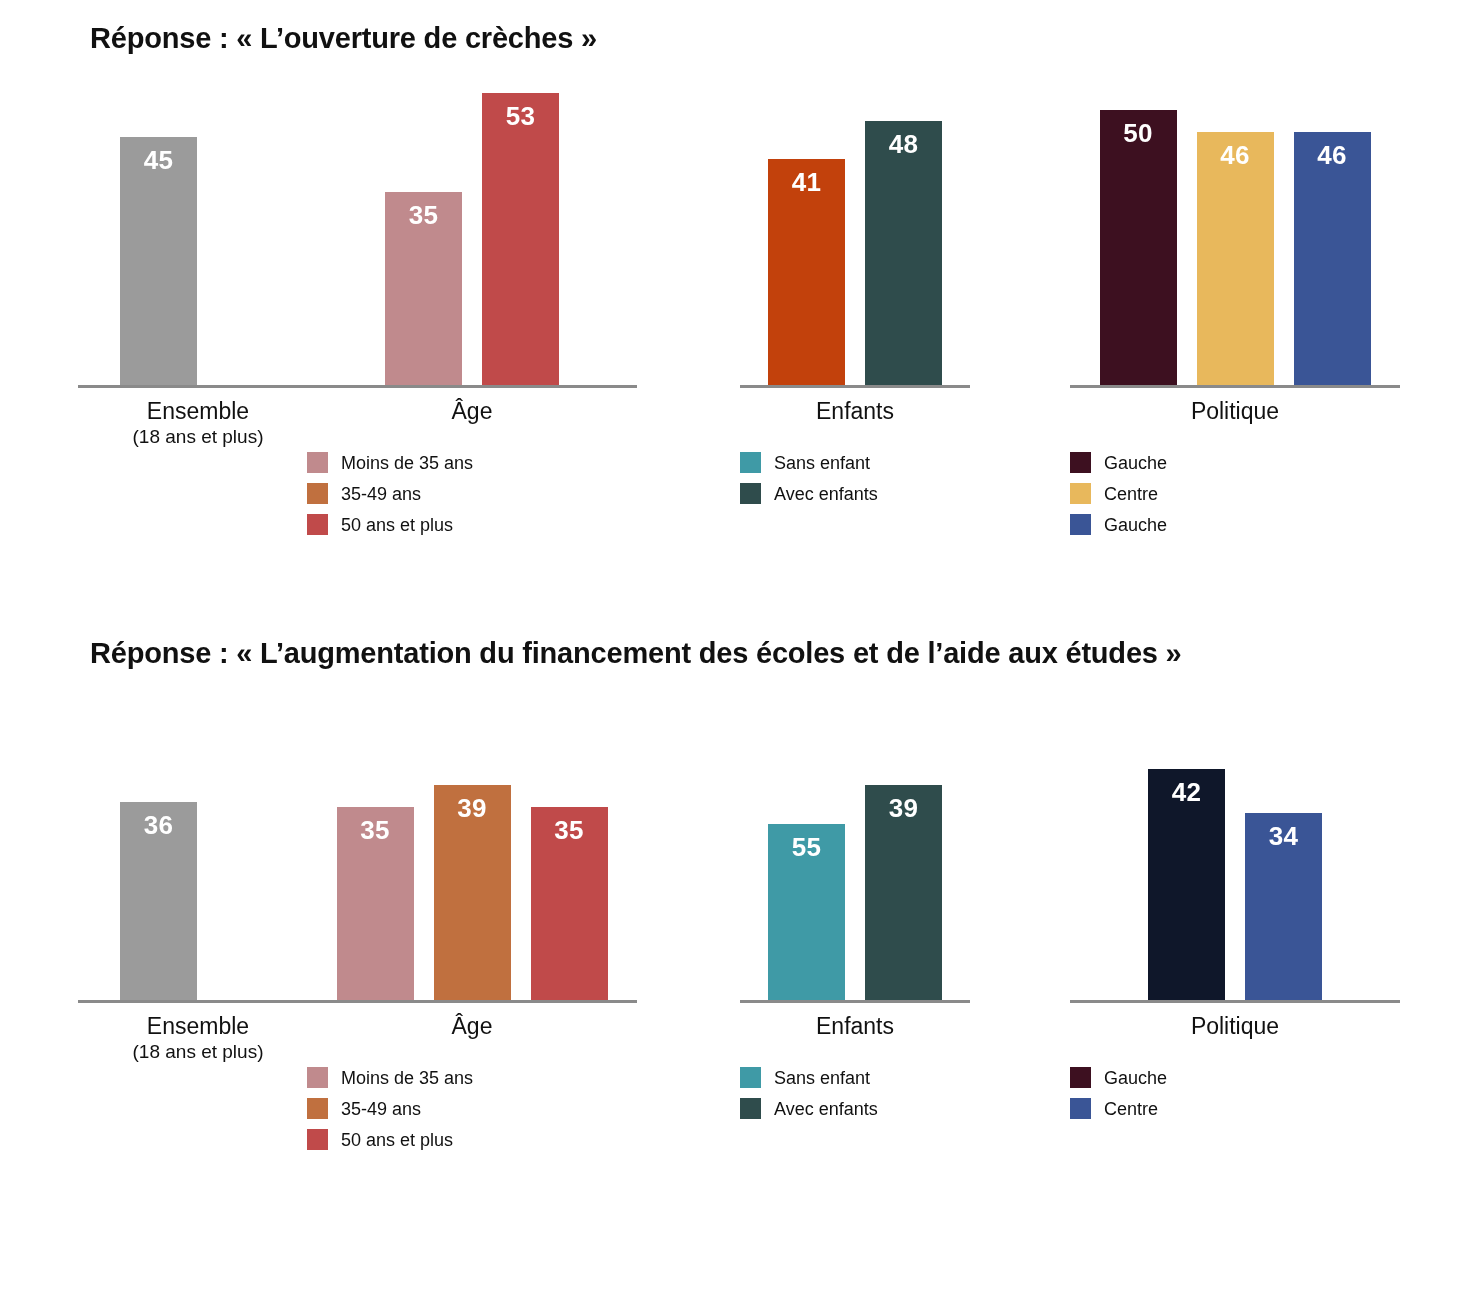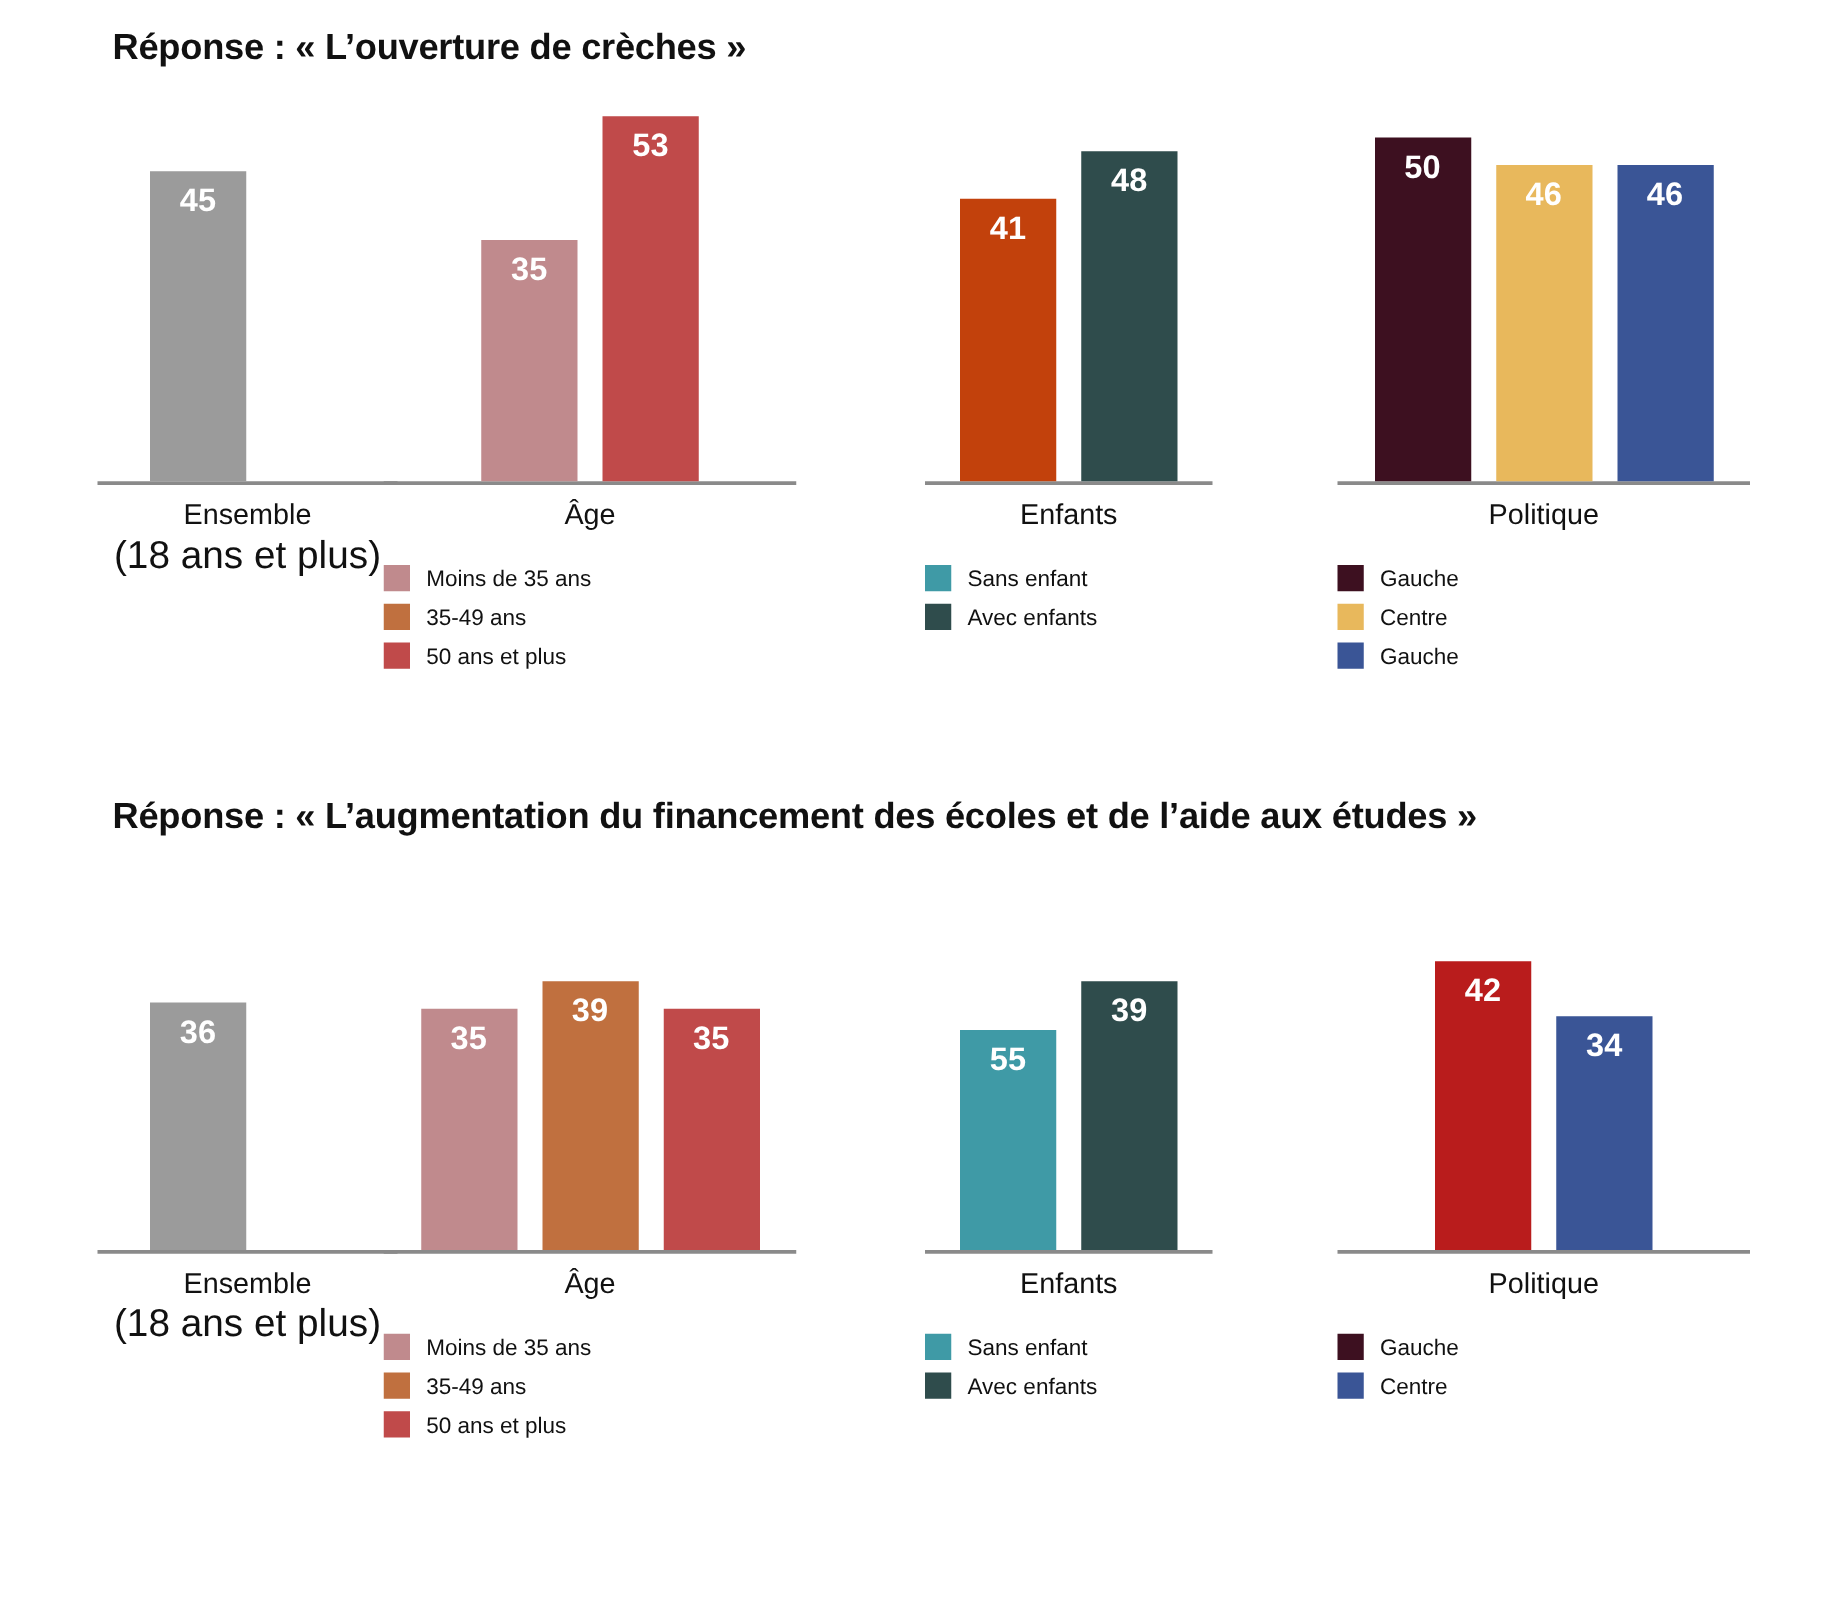--- a/index.html
+++ b/index.html
@@ -79,21 +79,21 @@
   }
   .axis-label {
     text-align: center;
     font-size: 23px;
     color: #111111;
     padding-top: 9px;
     line-height: 1.22;
   }
   .axis-label .sub {
     display: block;
-    font-size: 31px;
+    font-size: 19px;
   }
   .legend {
     padding-top: 22px;
     font-size: 18px;
     color: #111111;
   }
   .legend-row {
     display: flex;
     align-items: center;
     height: 31px;
@@ -315,21 +315,21 @@
           <div class="legend-row">
             <span class="legend-swatch" style="background: rgb(47, 76, 76);"></span>
             <span class="legend-label">Avec enfants</span>
           </div>
         </div>
       </div>
     <div class="group" id="p2-g3" style="bottom: auto; top: 0px;">
         <div class="plot">
           <div class="bars" style="gap: 20px; justify-content: center;">
             <div class="barwrap" style="width: 77px;">
-              <div class="bar" style="height: 231px; background: #b91c1c;">
+              <div class="bar" style="height: 231px; background: #0f172a;">
                 <span class="bar-value">42</span>
               </div>
             </div>
             <div class="barwrap" style="width: 77px;">
               <div class="bar" style="height: 187px; background: rgb(58, 85, 150);">
                 <span class="bar-value">34</span>
               </div>
             </div>
           </div>
         </div>

